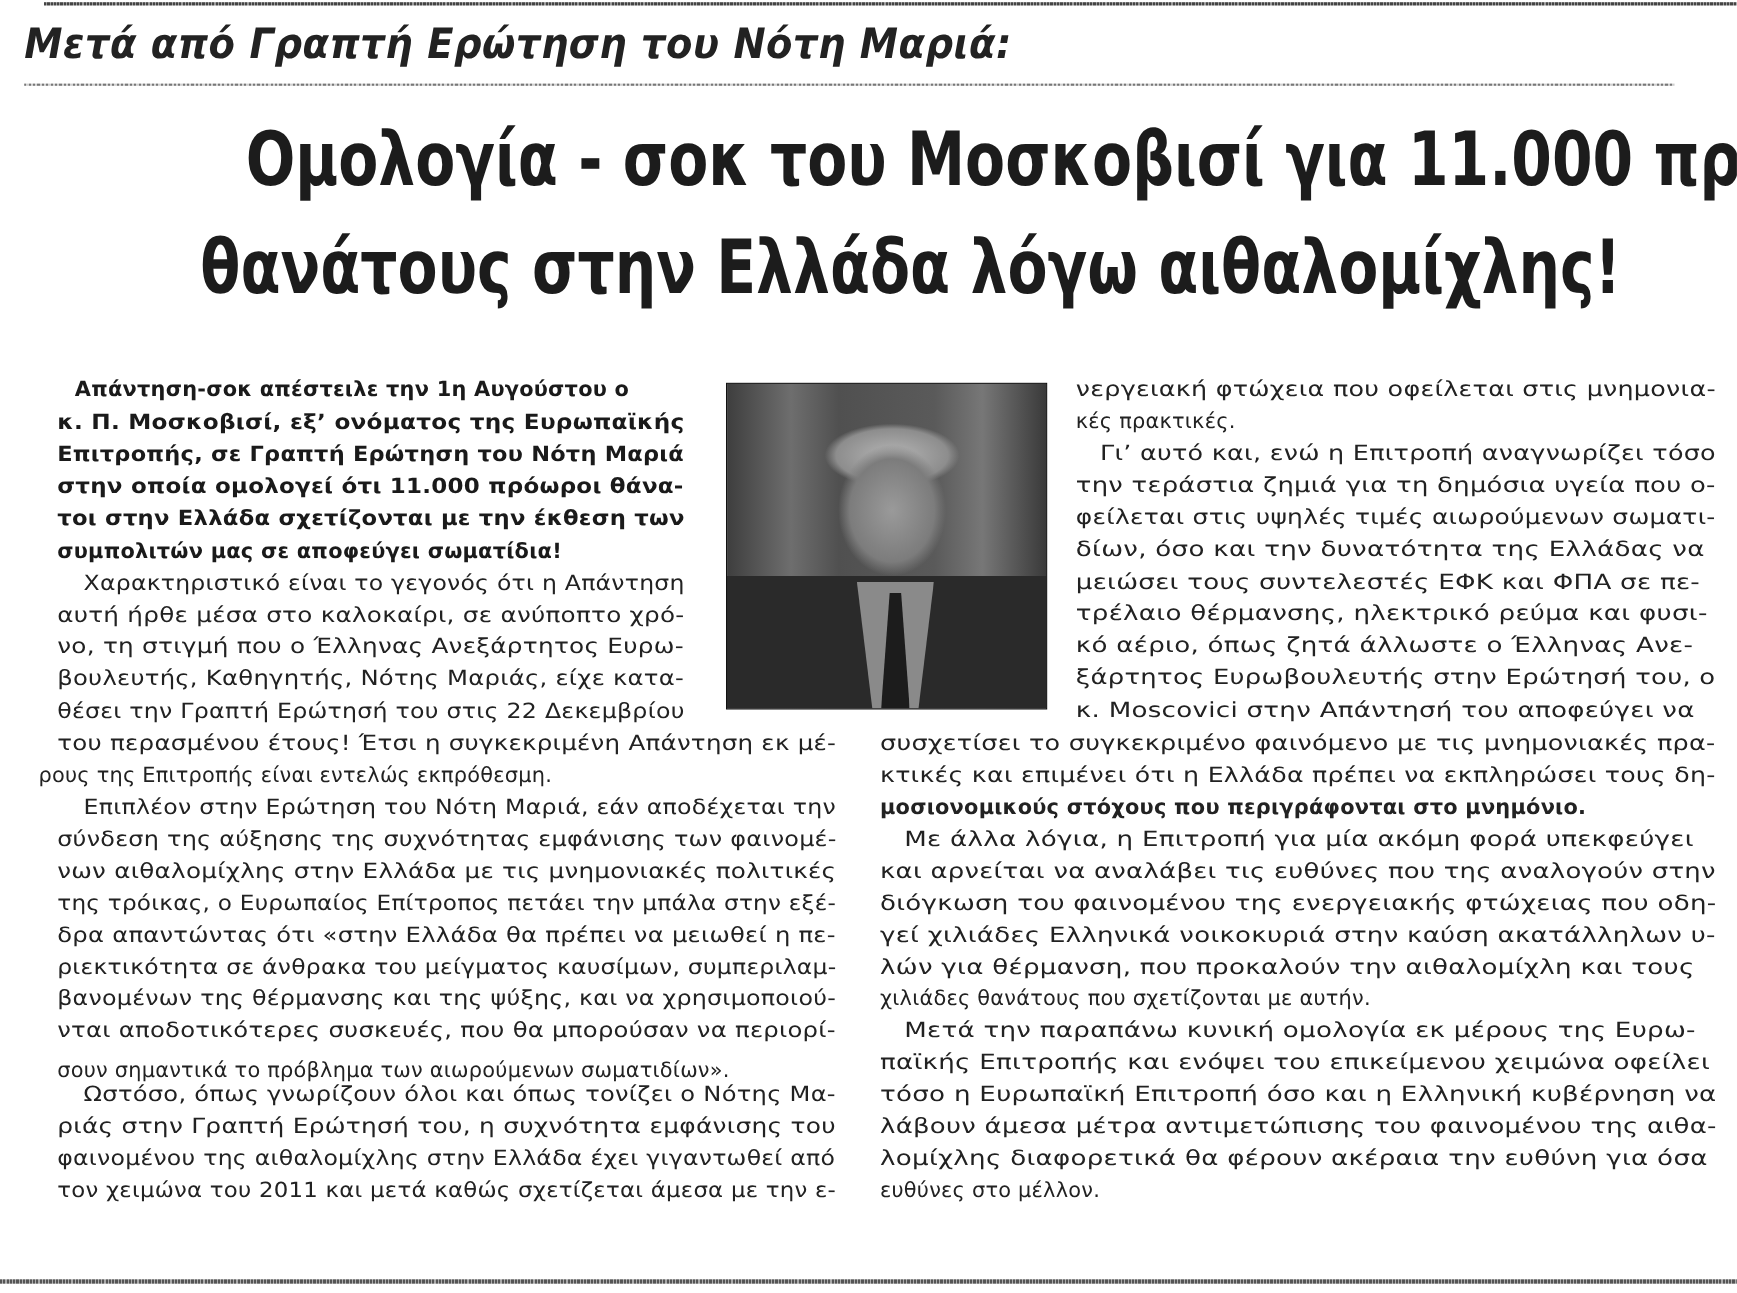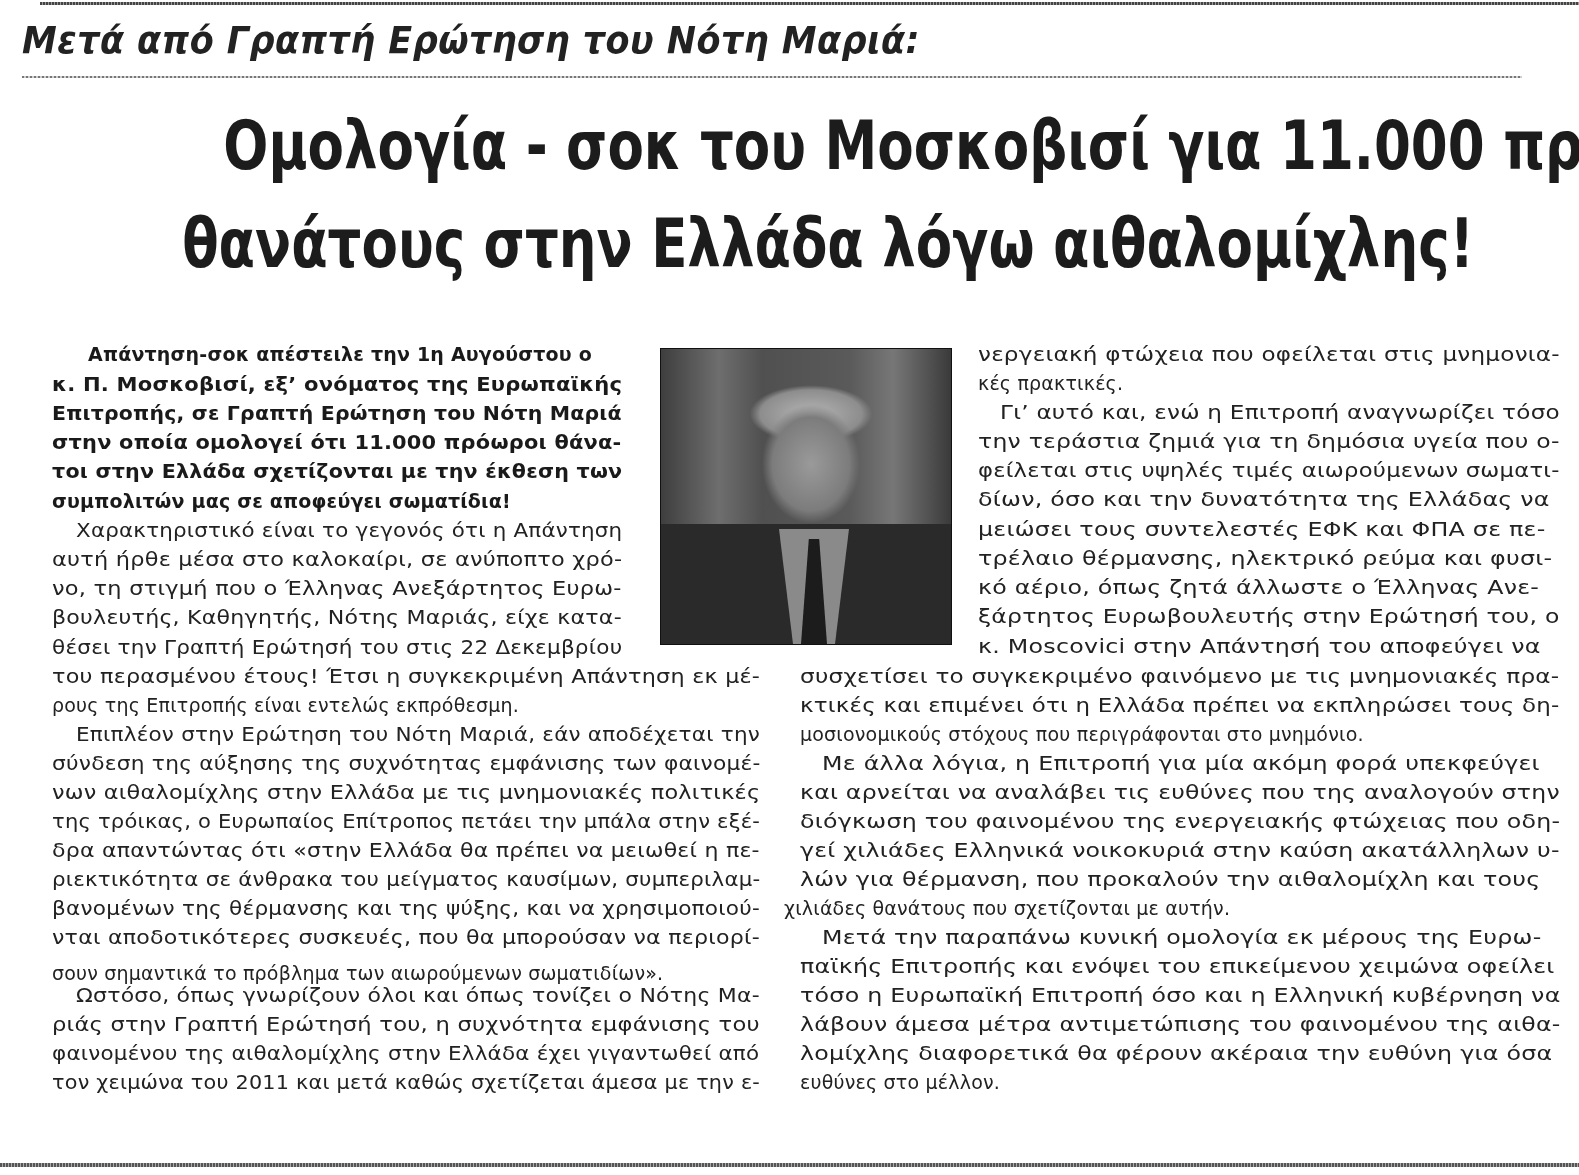--- a/index.html
+++ b/index.html
@@ -34,36 +34,36 @@
 
 <div class="headline l1"><span class="inner">Ομολογία - σοκ του Μοσκοβισί για 11.000 πρόωρους</span></div>
 <div class="headline l2"><span class="inner">θανάτους στην Ελλάδα λόγω αιθαλομίχλης!</span></div>
 
 <div class="photo">
   <div class="shirt"></div>
   <div class="tie"></div>
 </div>
 
 <div>
-  <div class="line bold" style="left: 88px; top: 339px; width: 546px; text-align: justify; transform-origin: left top; transform: scaleX(1);">Απάντηση-σοκ απέστειλε την 1η Αυγούστου ο</div>
+  <div class="line bold" style="left: 68px; top: 339px; width: 546px; text-align: justify; transform-origin: left top; transform: scaleX(1);">Απάντηση-σοκ απέστειλε την 1η Αυγούστου ο</div>
   <div class="line bold" style="left: 52px; top: 369px; transform-origin: left top; transform: scaleX(1.109);">κ. Π. Μοσκοβισί, εξ’ ονόματος της Ευρωπαϊκής</div>
   <div class="line bold" style="left: 52px; top: 398px; transform-origin: left top; transform: scaleX(1.075);">Επιτροπής, σε Γραπτή Ερώτηση του Νότη Μαριά</div>
   <div class="line bold" style="left: 52px; top: 427px; transform-origin: left top; transform: scaleX(1.1);">στην οποία ομολογεί ότι 11.000 πρόωροι θάνα-</div>
   <div class="line bold" style="left: 52px; top: 456px; transform-origin: left top; transform: scaleX(1.086);">τοι στην Ελλάδα σχετίζονται με την έκθεση των</div>
   <div class="line bold" style="left: 52px; top: 486px; transform-origin: left top; transform: scaleX(1);">συμπολιτών μας σε αποφεύγει σωματίδια!</div>
 </div>
 
 <div>
   <div class="line" style="left: 76px; top: 515px; transform-origin: left top; transform: scaleX(1.126);">Χαρακτηριστικό είναι το γεγονός ότι η Απάντηση</div>
   <div class="line" style="left: 52px; top: 544px; transform-origin: left top; transform: scaleX(1.18);">αυτή ήρθε μέσα στο καλοκαίρι, σε ανύποπτο χρό-</div>
   <div class="line" style="left: 52px; top: 573px; transform-origin: left top; transform: scaleX(1.183);">νο, τη στιγμή που ο Έλληνας Ανεξάρτητος Ευρω-</div>
   <div class="line" style="left: 52px; top: 602px; transform-origin: left top; transform: scaleX(1.163);">βουλευτής, Καθηγητής, Νότης Μαριάς, είχε κατα-</div>
   <div class="line" style="left: 52px; top: 632px; transform-origin: left top; transform: scaleX(1.133);">θέσει την Γραπτή Ερώτησή του στις 22 Δεκεμβρίου</div>
   <div class="line" style="left: 52px; top: 661px; transform-origin: left top; transform: scaleX(1.174);">του περασμένου έτους! Έτσι η συγκεκριμένη Απάντηση εκ μέ-</div>
-  <div class="line" style="left: 52px; top: 690px; transform-origin: left top; transform: scaleX(1);">ρους της Επιτροπής είναι εντελώς εκπρόθεσμη.</div>
+  <div class="line" style="left: 35px; top: 690px; transform-origin: left top; transform: scaleX(1);">ρους της Επιτροπής είναι εντελώς εκπρόθεσμη.</div>
   <div class="line" style="left: 76px; top: 719px; transform-origin: left top; transform: scaleX(1.132);">Επιπλέον στην Ερώτηση του Νότη Μαριά, εάν αποδέχεται την</div>
   <div class="line" style="left: 52px; top: 748px; transform-origin: left top; transform: scaleX(1.144);">σύνδεση της αύξησης της συχνότητας εμφάνισης των φαινομέ-</div>
   <div class="line" style="left: 52px; top: 777px; transform-origin: left top; transform: scaleX(1.178);">νων αιθαλομίχλης στην Ελλάδα με τις μνημονιακές πολιτικές</div>
   <div class="line" style="left: 52px; top: 806px; transform-origin: left top; transform: scaleX(1.108);">της τρόικας, ο Ευρωπαίος Επίτροπος πετάει την μπάλα στην εξέ-</div>
   <div class="line" style="left: 52px; top: 835px; transform-origin: left top; transform: scaleX(1.161);">δρα απαντώντας ότι «στην Ελλάδα θα πρέπει να μειωθεί η πε-</div>
   <div class="line" style="left: 52px; top: 864px; transform-origin: left top; transform: scaleX(1.124);">ριεκτικότητα σε άνθρακα του μείγματος καυσίμων, συμπεριλαμ-</div>
   <div class="line" style="left: 52px; top: 893px; transform-origin: left top; transform: scaleX(1.136);">βανομένων της θέρμανσης και της ψύξης, και να χρησιμοποιού-</div>
   <div class="line" style="left: 52px; top: 922px; transform-origin: left top; transform: scaleX(1.164);">νται αποδοτικότερες συσκευές, που θα μπορούσαν να περιορί-</div>
   <div class="line" style="left: 52px; top: 958px; transform-origin: left top; transform: scaleX(1);">σουν σημαντικά το πρόβλημα των αιωρούμενων σωματιδίων».</div>
   <div class="line" style="left: 76px; top: 980px; transform-origin: left top; transform: scaleX(1.157);">Ωστόσο, όπως γνωρίζουν όλοι και όπως τονίζει ο Νότης Μα-</div>
@@ -79,27 +79,27 @@
   <div class="line" style="left: 978px; top: 426px; transform-origin: left top; transform: scaleX(1.238);">την τεράστια ζημιά για τη δημόσια υγεία που ο-</div>
   <div class="line" style="left: 978px; top: 455px; transform-origin: left top; transform: scaleX(1.193);">φείλεται στις υψηλές τιμές αιωρούμενων σωματι-</div>
   <div class="line" style="left: 978px; top: 484px; transform-origin: left top; transform: scaleX(1.25);">δίων, όσο και την δυνατότητα της Ελλάδας να</div>
   <div class="line" style="left: 978px; top: 514px; transform-origin: left top; transform: scaleX(1.25);">μειώσει τους συντελεστές ΕΦΚ και ΦΠΑ σε πε-</div>
   <div class="line" style="left: 978px; top: 543px; transform-origin: left top; transform: scaleX(1.25);">τρέλαιο θέρμανσης, ηλεκτρικό ρεύμα και φυσι-</div>
   <div class="line" style="left: 978px; top: 572px; transform-origin: left top; transform: scaleX(1.25);">κό αέριο, όπως ζητά άλλωστε ο Έλληνας Ανε-</div>
   <div class="line" style="left: 978px; top: 601px; transform-origin: left top; transform: scaleX(1.238);">ξάρτητος Ευρωβουλευτής στην Ερώτησή του, ο</div>
   <div class="line" style="left: 978px; top: 631px; transform-origin: left top; transform: scaleX(1.25);">κ. Moscovici στην Απάντησή του αποφεύγει να</div>
   <div class="line" style="left: 800px; top: 661px; transform-origin: left top; transform: scaleX(1.218);">συσχετίσει το συγκεκριμένο φαινόμενο με τις μνημονιακές πρα-</div>
   <div class="line" style="left: 800px; top: 690px; transform-origin: left top; transform: scaleX(1.208);">κτικές και επιμένει ότι η Ελλάδα πρέπει να εκπληρώσει τους δη-</div>
-  <div class="line" style="left: 800px; top: 719px; transform-origin: left top; transform: scaleX(1);">μοσιονομικούς στόχους που περιγράφονται στο μνημόνιο.</div>
+  <div class="line" style="left: 800px; top: 719px; transform-origin: left top; transform: scaleX(1); font-weight: bold;">μοσιονομικούς στόχους που περιγράφονται στο μνημόνιο.</div>
   <div class="line" style="left: 822px; top: 748px; transform-origin: left top; transform: scaleX(1.25);">Με άλλα λόγια, η Επιτροπή για μία ακόμη φορά υπεκφεύγει</div>
   <div class="line" style="left: 800px; top: 777px; transform-origin: left top; transform: scaleX(1.24);">και αρνείται να αναλάβει τις ευθύνες που της αναλογούν στην</div>
   <div class="line" style="left: 800px; top: 806px; transform-origin: left top; transform: scaleX(1.248);">διόγκωση του φαινομένου της ενεργειακής φτώχειας που οδη-</div>
   <div class="line" style="left: 800px; top: 835px; transform-origin: left top; transform: scaleX(1.246);">γεί χιλιάδες Ελληνικά νοικοκυριά στην καύση ακατάλληλων υ-</div>
   <div class="line" style="left: 800px; top: 864px; transform-origin: left top; transform: scaleX(1.25);">λών για θέρμανση, που προκαλούν την αιθαλομίχλη και τους</div>
-  <div class="line" style="left: 784px; top: 893px; transform-origin: left top; transform: scaleX(1);">χιλιάδες θανάτους που σχετίζονται με αυτήν.</div>
+  <div class="line" style="left: 800px; top: 893px; transform-origin: left top; transform: scaleX(1);">χιλιάδες θανάτους που σχετίζονται με αυτήν.</div>
   <div class="line" style="left: 822px; top: 922px; transform-origin: left top; transform: scaleX(1.25);">Μετά την παραπάνω κυνική ομολογία εκ μέρους της Ευρω-</div>
   <div class="line" style="left: 800px; top: 951px; transform-origin: left top; transform: scaleX(1.25);">παϊκής Επιτροπής και ενόψει του επικείμενου χειμώνα οφείλει</div>
   <div class="line" style="left: 800px; top: 980px; transform-origin: left top; transform: scaleX(1.25);">τόσο η Ευρωπαϊκή Επιτροπή όσο και η Ελληνική κυβέρνηση να</div>
   <div class="line" style="left: 800px; top: 1009px; transform-origin: left top; transform: scaleX(1.242);">λάβουν άμεσα μέτρα αντιμετώπισης του φαινομένου της αιθα-</div>
   <div class="line" style="left: 800px; top: 1038px; transform-origin: left top; transform: scaleX(1.25);">λομίχλης διαφορετικά θα φέρουν ακέραια την ευθύνη για όσα</div>
   <div class="line" style="left: 800px; top: 1067px; transform-origin: left top; transform: scaleX(1);">ευθύνες στο μέλλον.</div>
 </div>
 
 <div class="rule bottom"></div>
 

